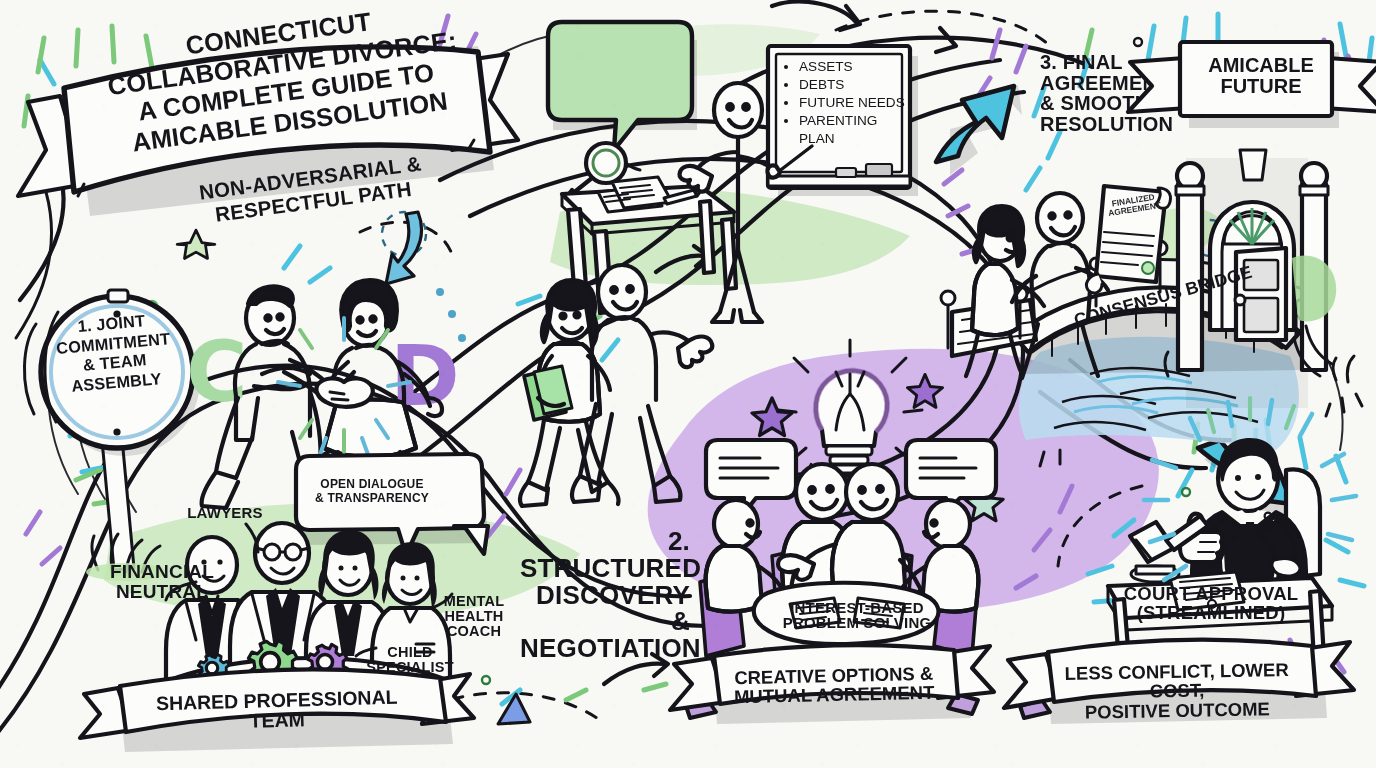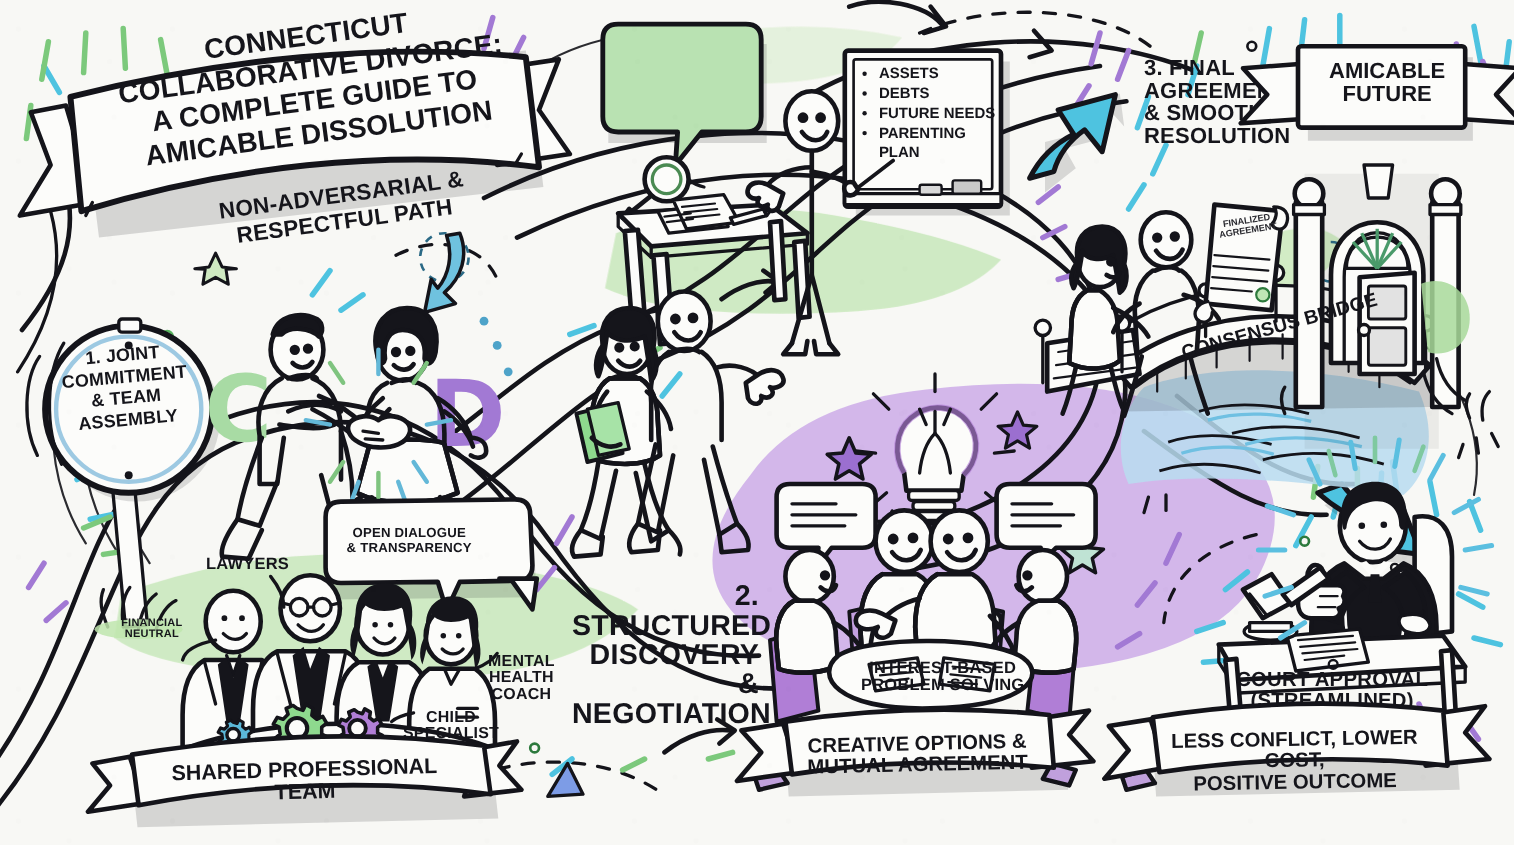--- a/index.html
+++ b/index.html
@@ -51,37 +51,37 @@
     transform:rotate(-5deg);}
 
   
   .bigletter{position:absolute;font-size:84px;font-weight:800;line-height:1;
     font-family:"DejaVu Sans",sans-serif;}
   #letter-c{left:186px;top:330px;color:#a8dba4;}
   #letter-d{left:390px;top:334px;color:#a279d4;}
 
   
   #lbl-lawyers{left:170px;top:505px;width:110px;font-size:15px;}
-  #lbl-financial{left:84px;top:562px;width:108px;font-size:10px;}
+  #lbl-financial{left:108px;top:562px;width:108px;font-size:19px;}
   #lbl-mental{left:434px;top:594px;width:80px;font-size:14.5px;}
   #lbl-child{left:360px;top:645px;width:100px;font-size:14.5px;}
 
   #lbl-infoshare{left:680px;top:248px;width:170px;font-size:19px;}
   #lbl-step2{left:520px;top:528px;width:170px;font-size:26px;text-align:right;}
   #lbl-ibps{left:762px;top:600px;width:190px;font-size:15px;}
   #lbl-step3{left:1012px;top:52px;width:152px;font-size:20px;text-align:left;margin-left:28px;}
-  #lbl-court{left:1118px;top:608px;width:186px;font-size:18.5px;}
+  #lbl-court{left:1118px;top:584px;width:186px;font-size:18.5px;}
 
   
   #bub-gathering{left:552px;top:44px;width:130px;font-size:18px;line-height:1.12;}
   #bub-open{left:288px;top:478px;width:168px;font-size:12px;line-height:1.13;}
 
   
   #wb-list{position:absolute;left:786px;top:58px;width:122px;
-    font-size:13.6px;font-weight:700;line-height:1.26;color:#15151b;
+    font-size:13.6px;font-weight:400;line-height:1.26;color:#15151b;
     text-transform:uppercase;}
   #wb-list li{margin:0 0 1px 0;}
   #wb-list ul{margin:0;padding-left:13px;list-style:disc;}
 
   
   #rb-amicable{left:1186px;top:55px;width:150px;font-size:20px;text-align:center;}
   #rb-shared{left:128px;top:690px;width:298px;font-size:19.5px;
     transform:rotate(-1.6deg);}
   #rb-creative{left:718px;top:666px;width:232px;font-size:18.5px;
     transform:rotate(-1.3deg);}

